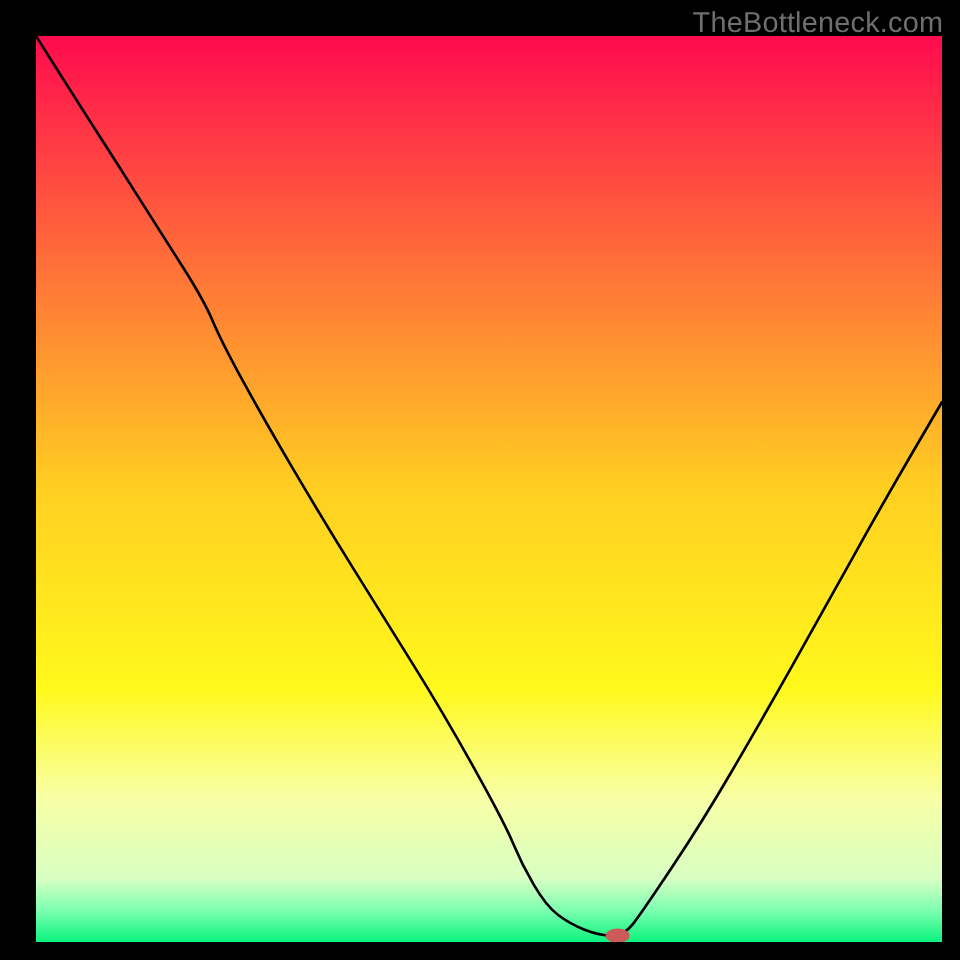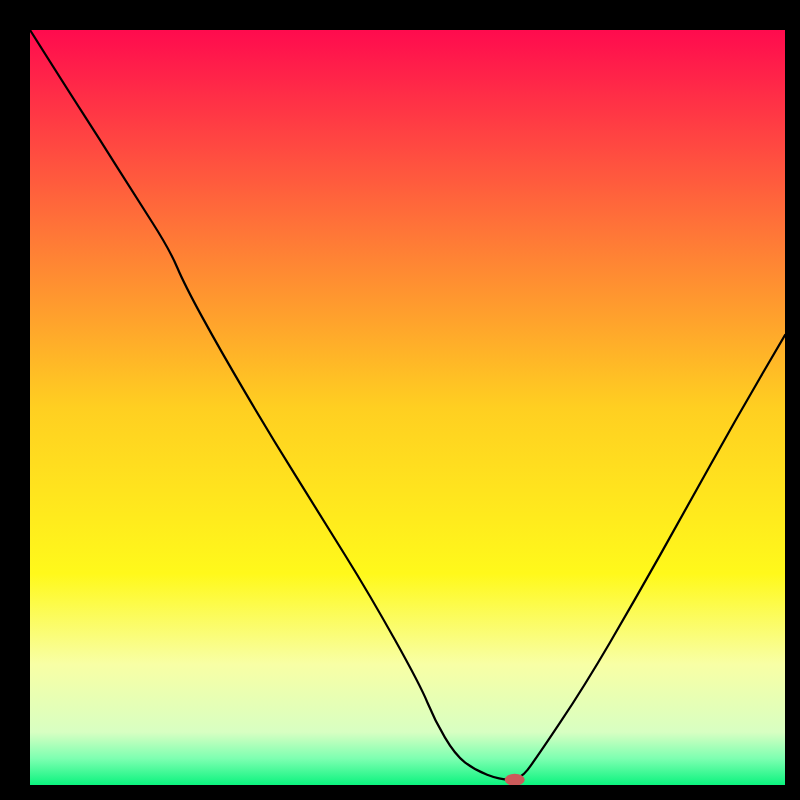--- a/index.html
+++ b/index.html
@@ -34,20 +34,21 @@
     height: 755px;
   }
   svg {
     display: block;
   }
 </style>
 </head>
 <body>
 
 <div class="container">
+  <div class="watermark">TheBottleneck.com</div>
 
   <div class="plot">
     <svg id="chart-svg" width="755" height="755" viewBox="0 0 755 755">
       <defs>
         <linearGradient id="bg-grad" x1="0" y1="0" x2="0" y2="1">
             <stop offset="0%" stop-color="#ff0b4e"></stop>
             <stop offset="25%" stop-color="#ff6f39"></stop>
             <stop offset="50%" stop-color="#ffcf21"></stop>
             <stop offset="72%" stop-color="#fff91b"></stop>
             <stop offset="84%" stop-color="#f8ffa5"></stop>

